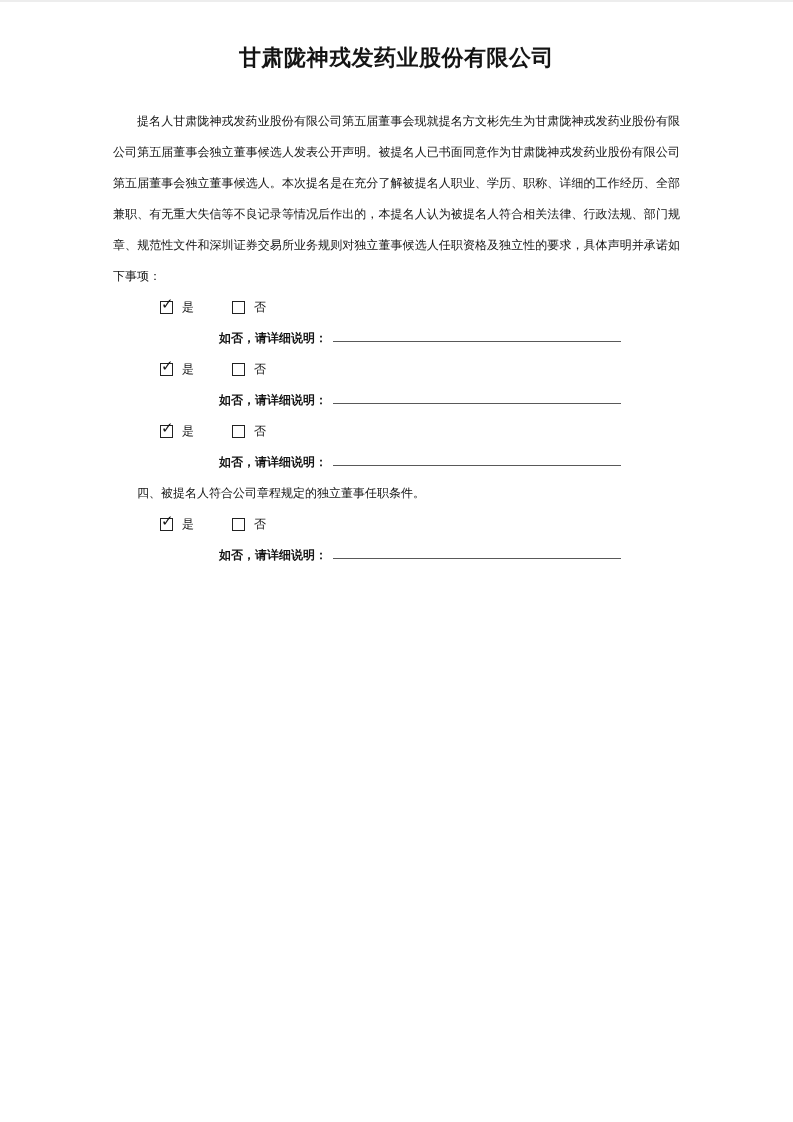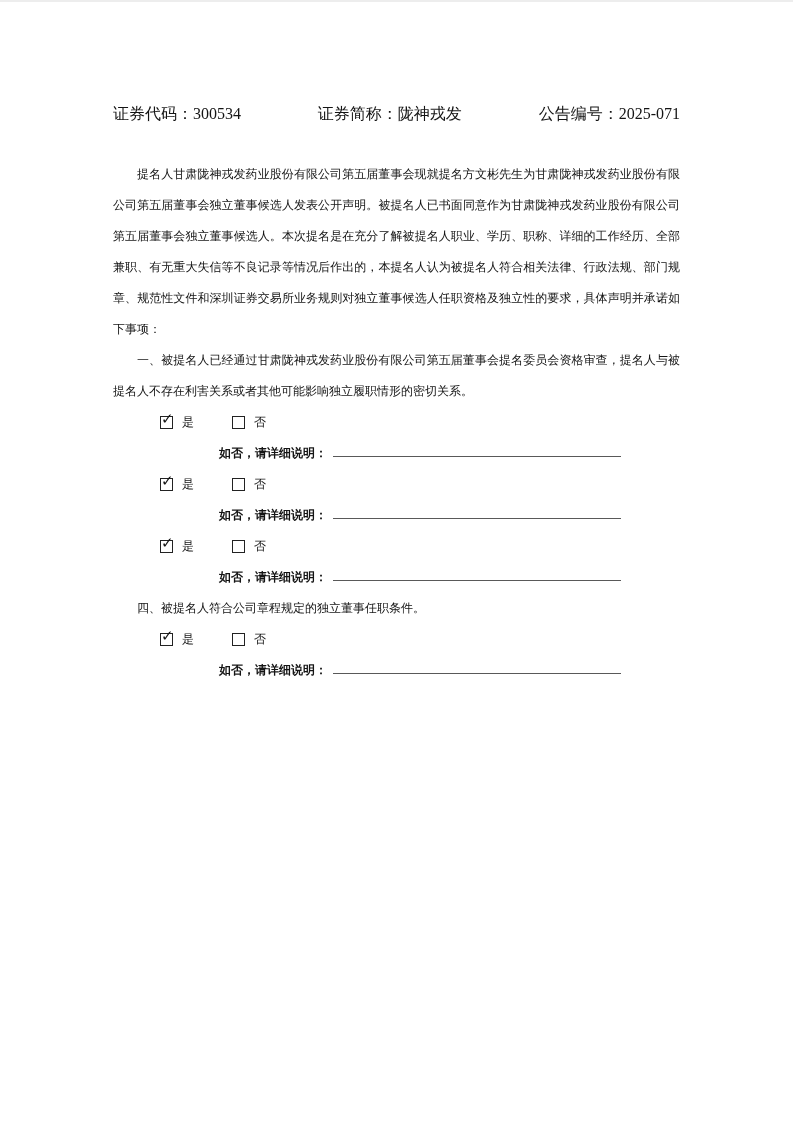--- a/index.html
+++ b/index.html
@@ -87,33 +87,28 @@
     border-bottom: 1px solid #595959;
     margin-left: 6px;
     vertical-align: baseline;
   }
 </style>
 </head>
 <body>
 
 <div class="page">
 
-  <div class="doc-header">
-    <span><span>证券代码：</span><span>300534</span></span>
-    <span><span>证券简称：</span><span>陇神戎发</span></span>
-    <span><span>公告编号：</span><span>2025-071</span></span>
-  </div>
 
+  <h1 class="doc-title-1">甘肃陇神戎发药业股份有限公司</h1>
 
   <div class="doc-body">
 
     <p class="para">提名人甘肃陇神戎发药业股份有限公司第五届董事会现就提名方文彬先生为甘肃陇神戎发药业股份有限公司第五届董事会独立董事候选人发表公开声明。被提名人已书面同意作为甘肃陇神戎发药业股份有限公司第五届董事会独立董事候选人。本次提名是在充分了解被提名人职业、学历、职称、详细的工作经历、全部兼职、有无重大失信等不良记录等情况后作出的，本提名人认为被提名人符合相关法律、行政法规、部门规章、规范性文件和深圳证券交易所业务规则对独立董事候选人任职资格及独立性的要求，具体声明并承诺如下事项：</p>
 
     <section>
-      <p class="para">一、被提名人已经通过甘肃陇神戎发药业股份有限公司第五届董事会提名委员会资格审查，提名人与被提名人不存在利害关系或者其他可能影响独立履职情形的密切关系。</p>
       <div class="check-row">
         <span class="check-group">
           <span class="checkbox checked"></span>
           <span>是</span>
         </span>
         <span class="check-group no">
           <span class="checkbox"></span>
           <span>否</span>
         </span>
       </div>

